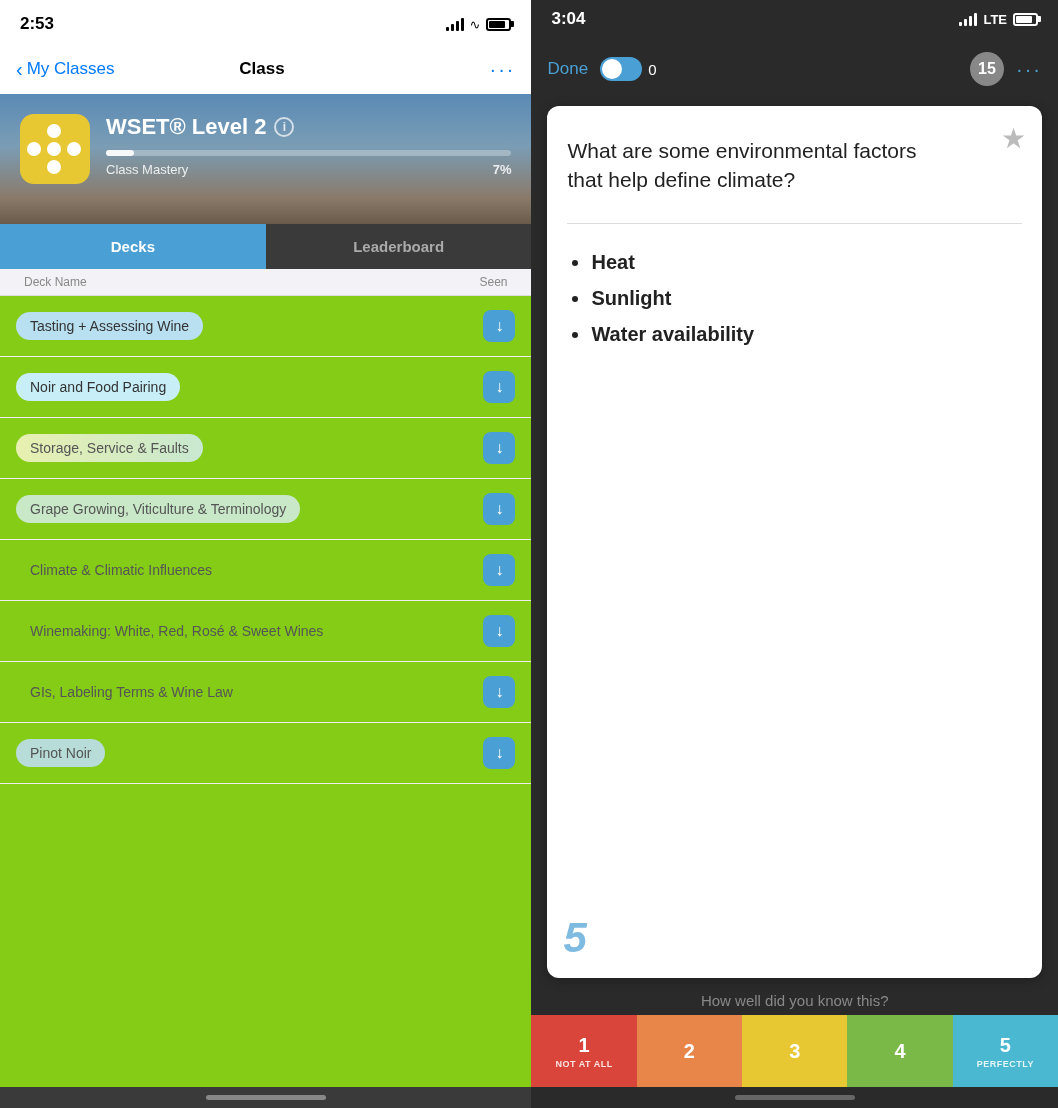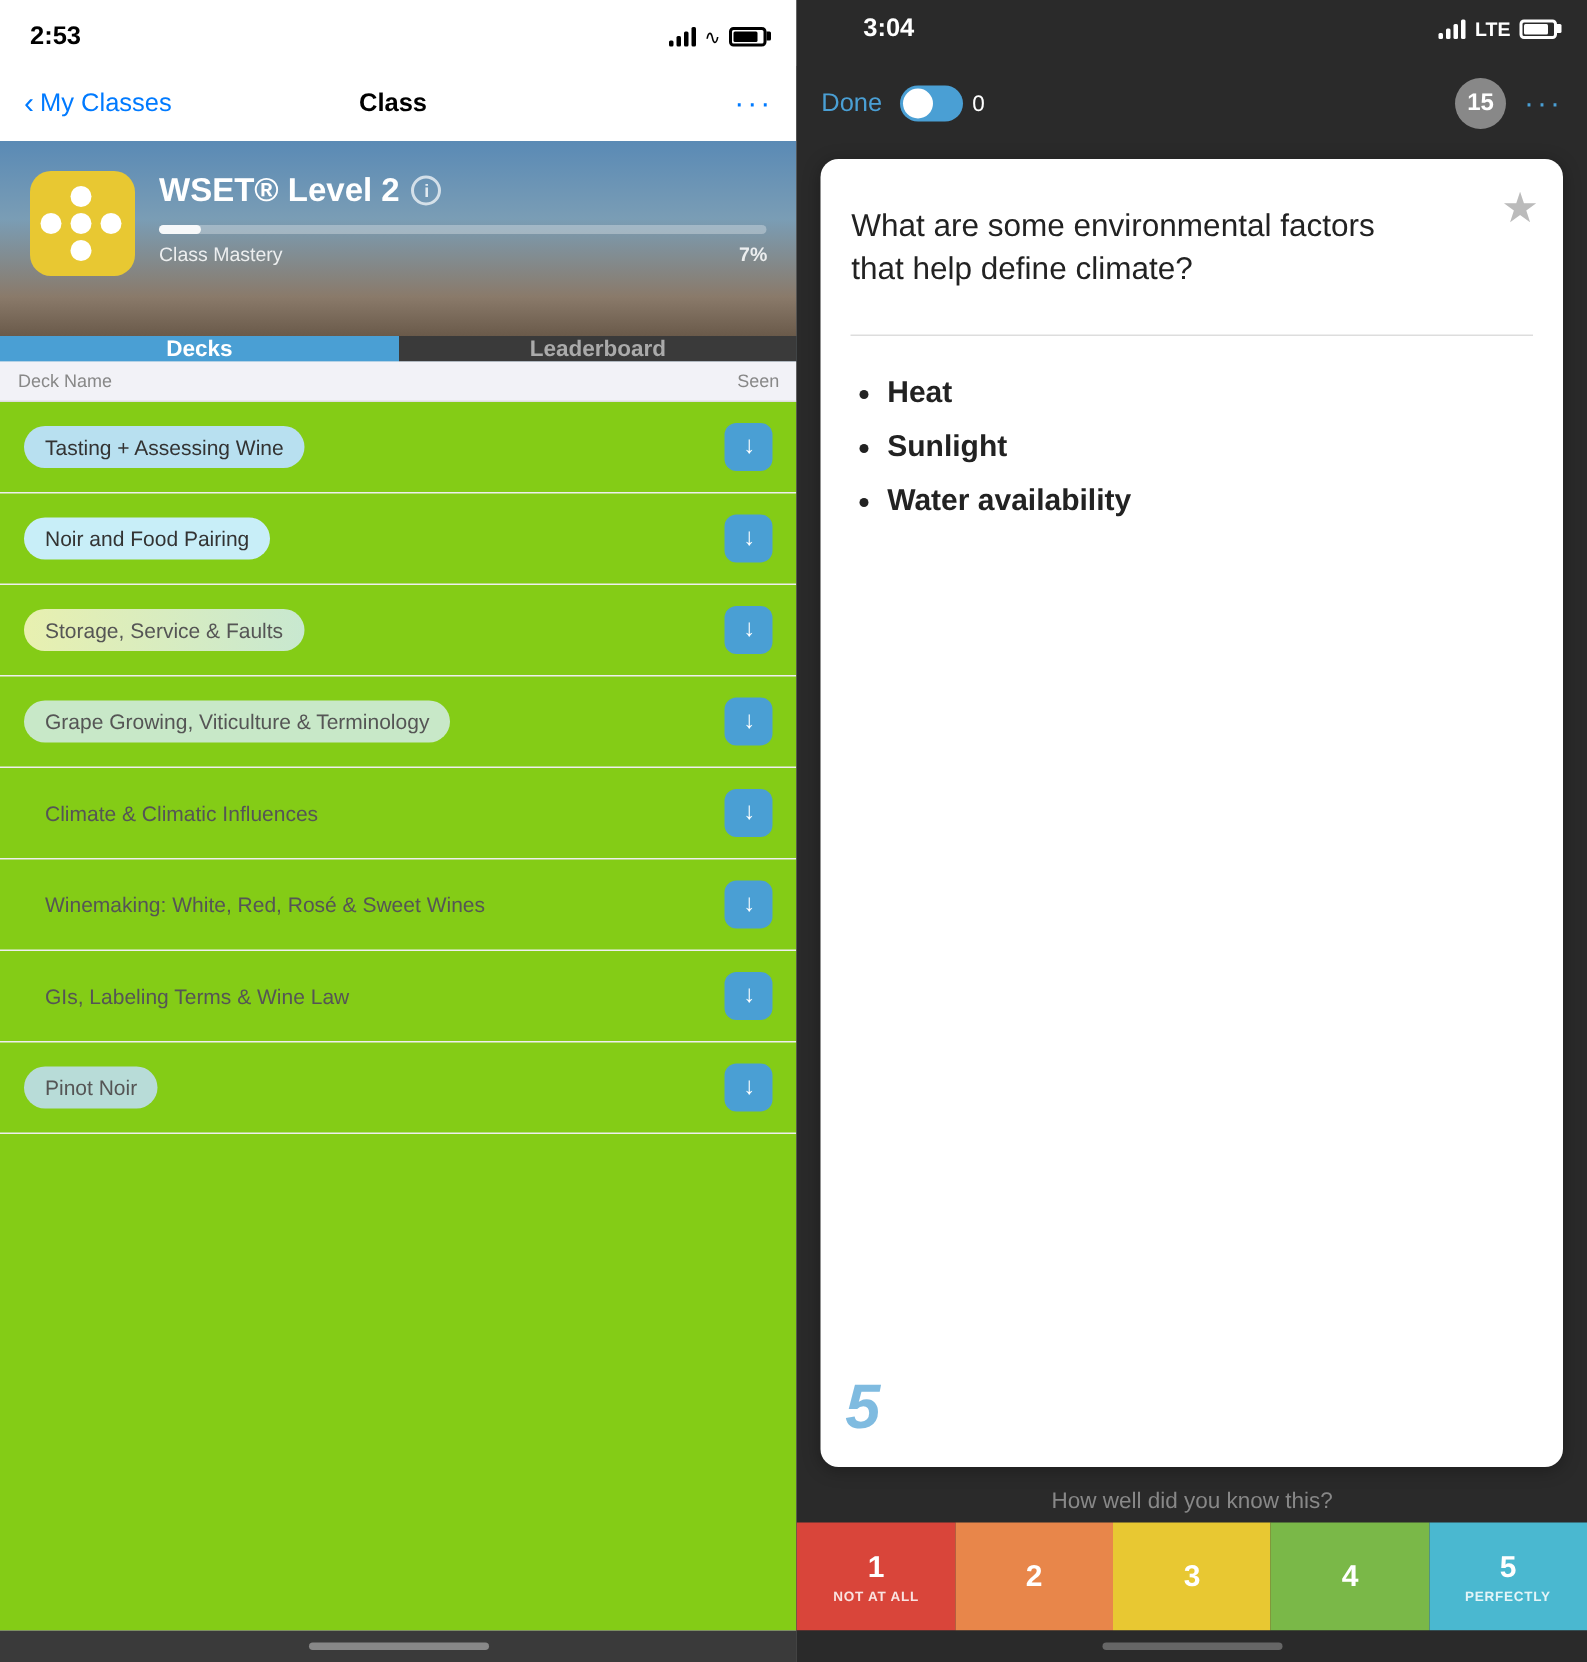--- a/index.html
+++ b/index.html
@@ -192,40 +192,41 @@
       font-size: 13px;
       font-weight: 600;
     }
 
     .tab-bar {
       display: flex;
       background: #4a8ab0;
     }
     .tab-btn {
       flex: 1;
+      padding: 14px;
       text-align: center;
       font-size: 15px;
       font-weight: 600;
       cursor: pointer;
       border: none;
       outline: none;
     }
     .tab-btn.active {
       background: #4a9fd4;
       color: #fff;
     }
     .tab-btn.inactive {
       background: #3a3a3a;
       color: #aaa;
     }
 
     .deck-header {
       display: flex;
       justify-content: space-between;
-      padding: 6px 12px;
+      padding: 6px 24px;
       background: #f2f2f7;
       border-bottom: 1px solid #ddd;
     }
     .deck-header-label {
       font-size: 12px;
       color: #888;
     }
 
     .deck-list {
       flex: 1;
@@ -301,21 +302,20 @@
       overflow: hidden;
     }
 
     .status-bar-right {
       background: #2a2a2a;
       display: flex;
       justify-content: space-between;
       align-items: center;
       padding: 0 20px 6px 20px;
       height: 44px;
-      margin-left: 24px;
     }
     .status-time-right {
       font-size: 17px;
       font-weight: 600;
       color: #fff;
     }
     .status-icons-right {
       display: flex;
       align-items: center;
       gap: 6px;

